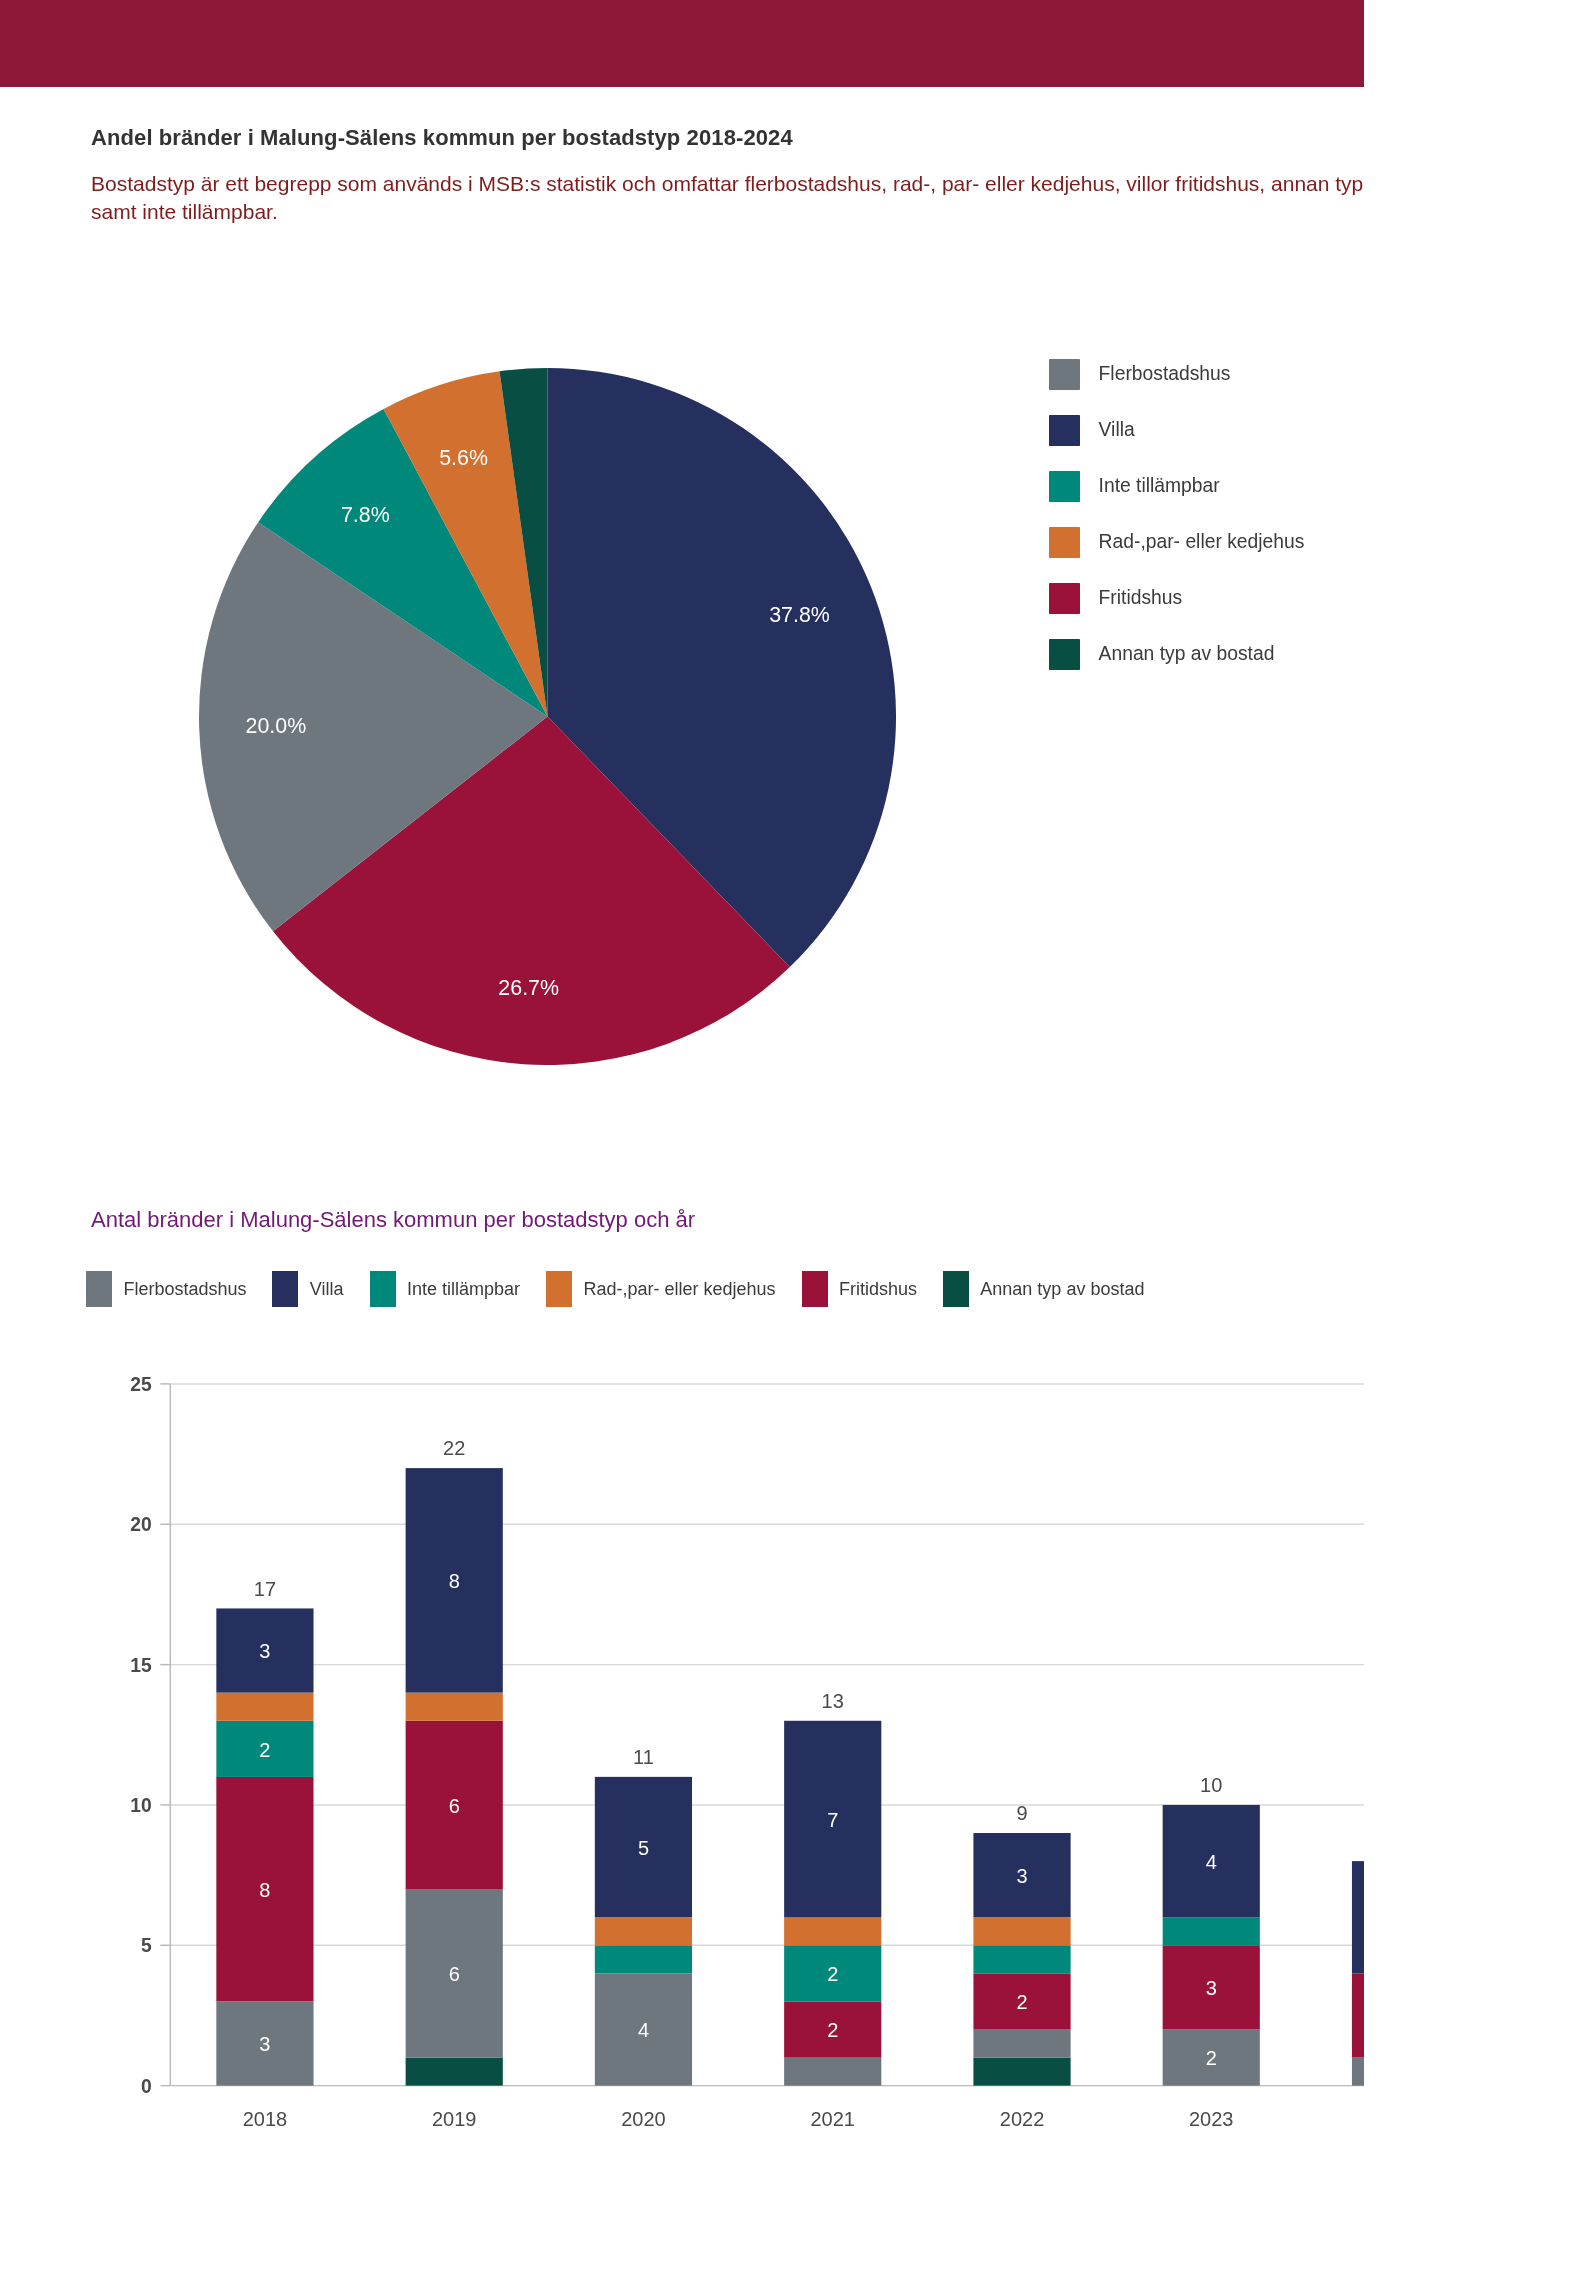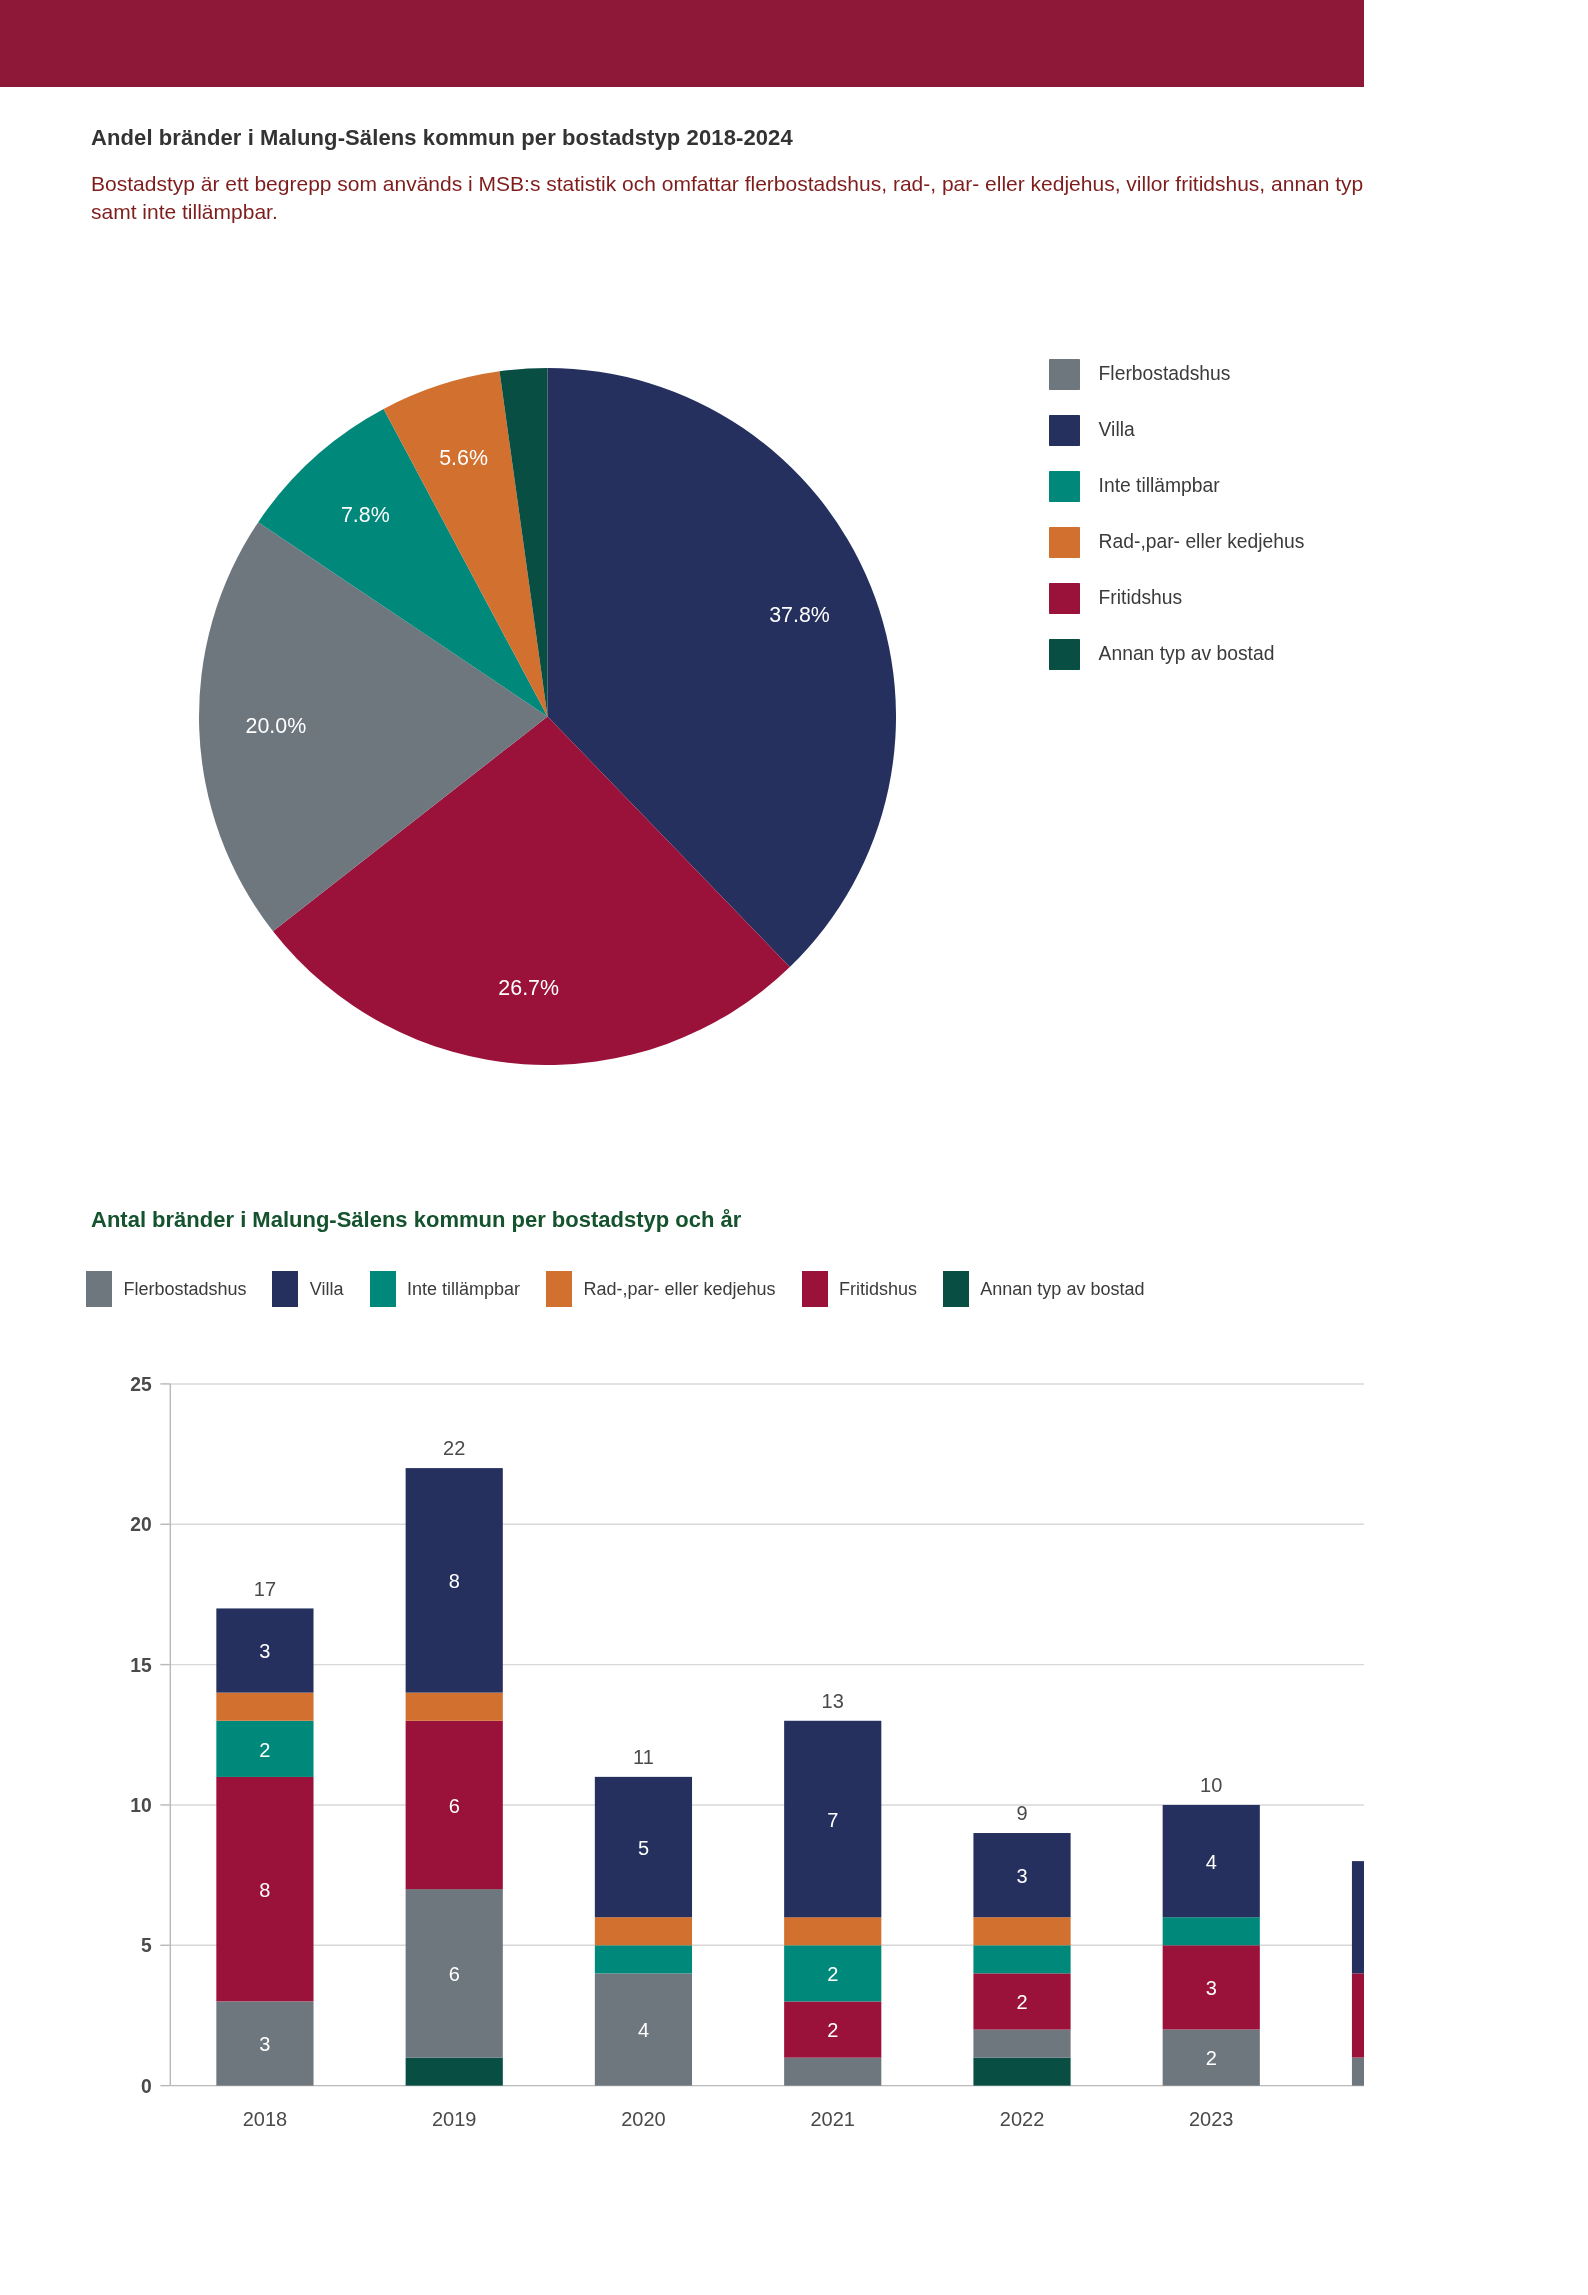--- a/index.html
+++ b/index.html
@@ -36,21 +36,21 @@
 
   .pie-legend{position:absolute;left:1049px;top:39px;width:457px;}
   .legend-row{display:flex;align-items:center;height:56px;}
   .legend-swatch{width:31px;height:31px;flex:0 0 31px;border-radius:0.7px;}
   .legend-text{margin-left:18.6px;font-size:19.3px;color:#3b3b3b;white-space:nowrap;}
 
   
   .bar-section{position:absolute;left:0;top:1207px;width:1588px;height:1015px;}
   .bar-title{
     position:absolute;left:91px;top:0px;
-    font-size:22px;font-weight:700;color:#14532d;margin:0;
+    font-size:22px;font-weight:400;color:#701a75;margin:0;
   }
   .bar-legend{
     position:absolute;left:86px;top:64px;display:flex;align-items:center;
   }
   .bl-item{display:flex;align-items:center;margin-right:26px;}
   .bl-swatch{width:26px;height:36px;flex:0 0 26px;}
   .bl-text{margin-left:11.4px;font-size:18px;color:#3b3b3b;white-space:nowrap;}
 
   .plot{position:absolute;left:86px;top:164px;width:1422px;height:779px;}
   .plot-svg{display:block;width:1422px;height:779px;}

